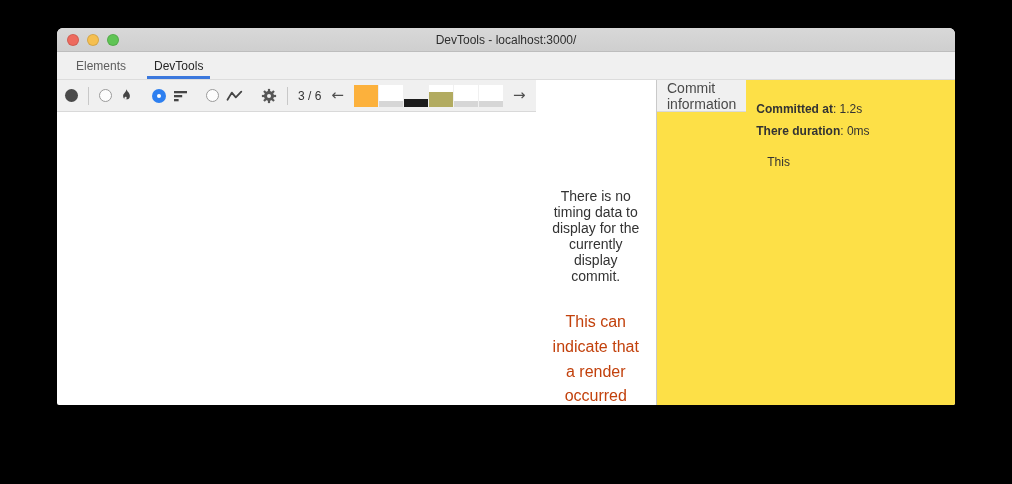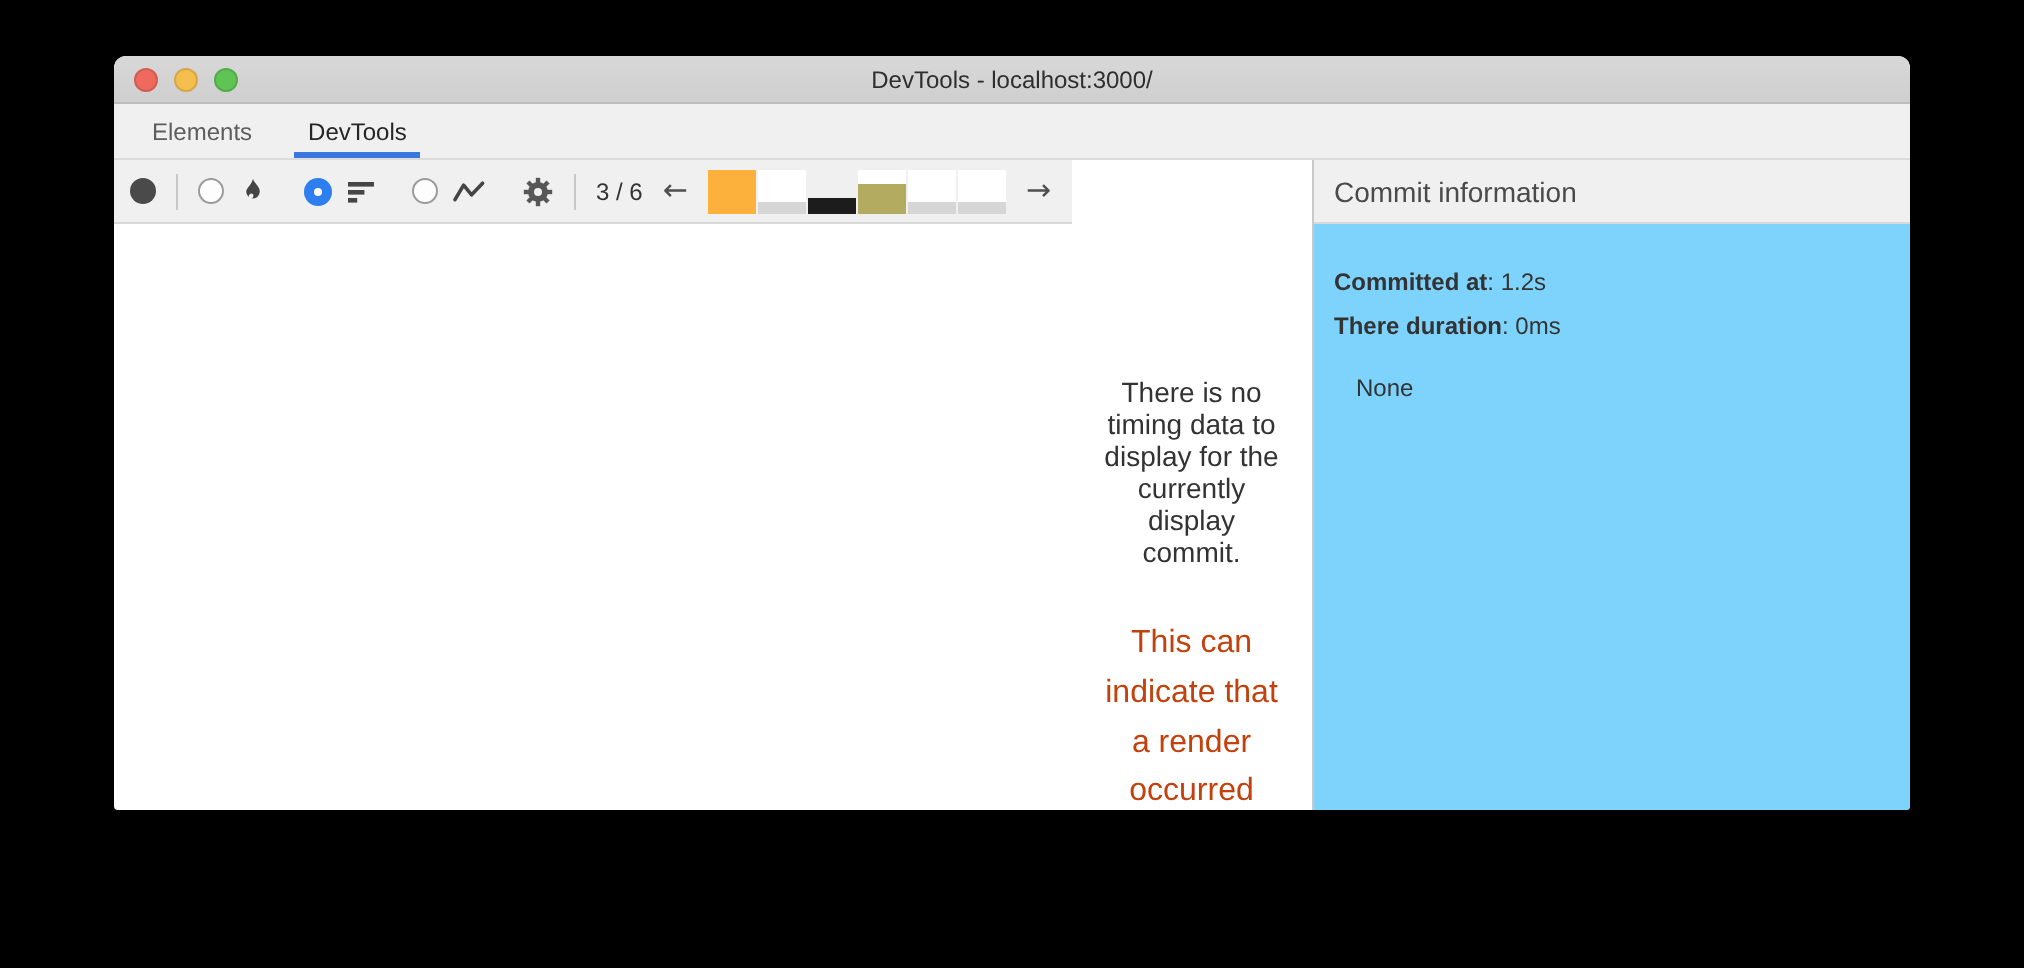--- a/index.html
+++ b/index.html
@@ -32,21 +32,21 @@
     height: 28px; flex: 0 0 28px; background: #f0f0f0; border-bottom: 1px solid #dcdcdc;
     display: flex; align-items: stretch; padding-left: 12px; gap: 14px;
   }
   .tab { display: flex; align-items: center; padding: 0 7px; font-size: 12px; color: #5d5d5d; position: relative; }
   .tab.selected { color: #262626; }
   .tab.selected::after { content: ""; position: absolute; left: 0; right: 0; bottom: 0; height: 3px; background: var(--accent_underline); }
 
   
   .content { flex: 1; display: flex; min-height: 0; }
   .main { width: 599px; flex: 0 0 599px; display: flex; flex-direction: row; }
-  .sidebar { flex: 1; border-left: 1px solid #c9c9c9; display: flex; flex-direction: column; background: #7dd3fc; }
+  .sidebar { flex: 1; border-left: 1px solid #c9c9c9; display: flex; flex-direction: row; background: #fde047; }
 
   
   .toolbar {
     height: 32px; flex: 0 0 32px; background: #f0f0f0; border-bottom: 1px solid #d9d9d9;
     display: flex; align-items: center; padding: 0 10px 0 8px; gap: 10px;
   }
   .record-dot { width: 13px; height: 13px; border-radius: 50%; background: #4a4a4a; cursor: pointer; }
   .vdiv { width: 1px; height: 18px; background: #c8c8c8; }
   .view-option { display: flex; align-items: center; gap: 7px; cursor: pointer; margin-right: 8px; }
   .radio { width: 13px; height: 13px; border-radius: 50%; border: 1px solid #9b9b9b; background: #fdfdfd; }
@@ -184,19 +184,19 @@
 
       <div class="sidebar">
         <div class="sidebar-header">Commit information</div>
         <div class="sidebar-body">
           <div class="info-row">
             <span class="info-label">Committed at</span><span>: 1.2s</span>
           </div>
           <div class="info-row">
             <span class="info-label">There duration</span><span>: 0ms</span>
           </div>
-          <div class="none-row">None</div>
+          <div class="none-row">This</div>
         </div>
       </div>
 
     </div>
   </div>
 </div>
 
 </body></html>

